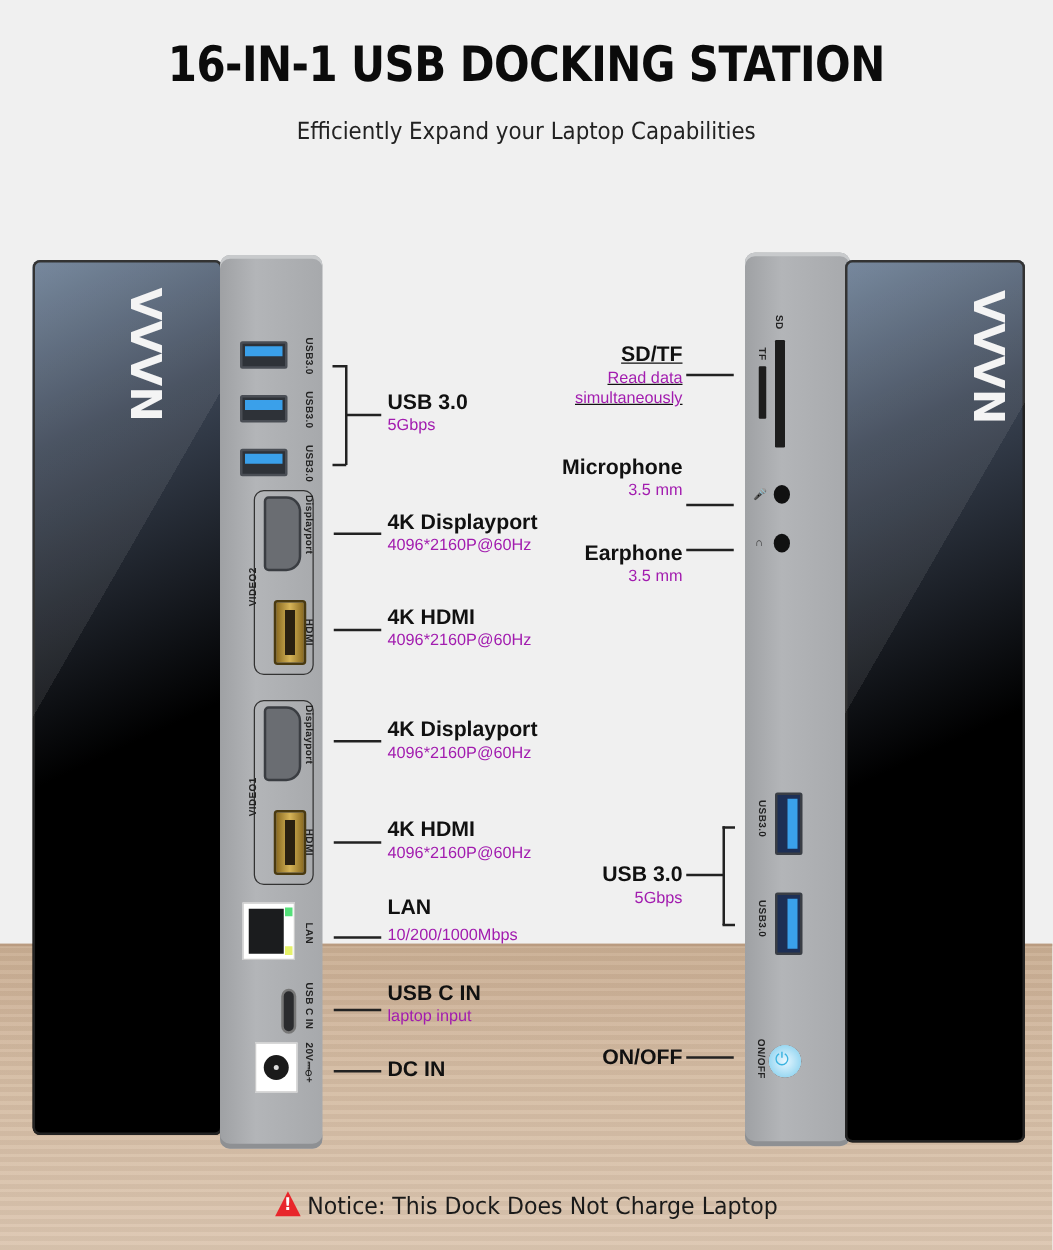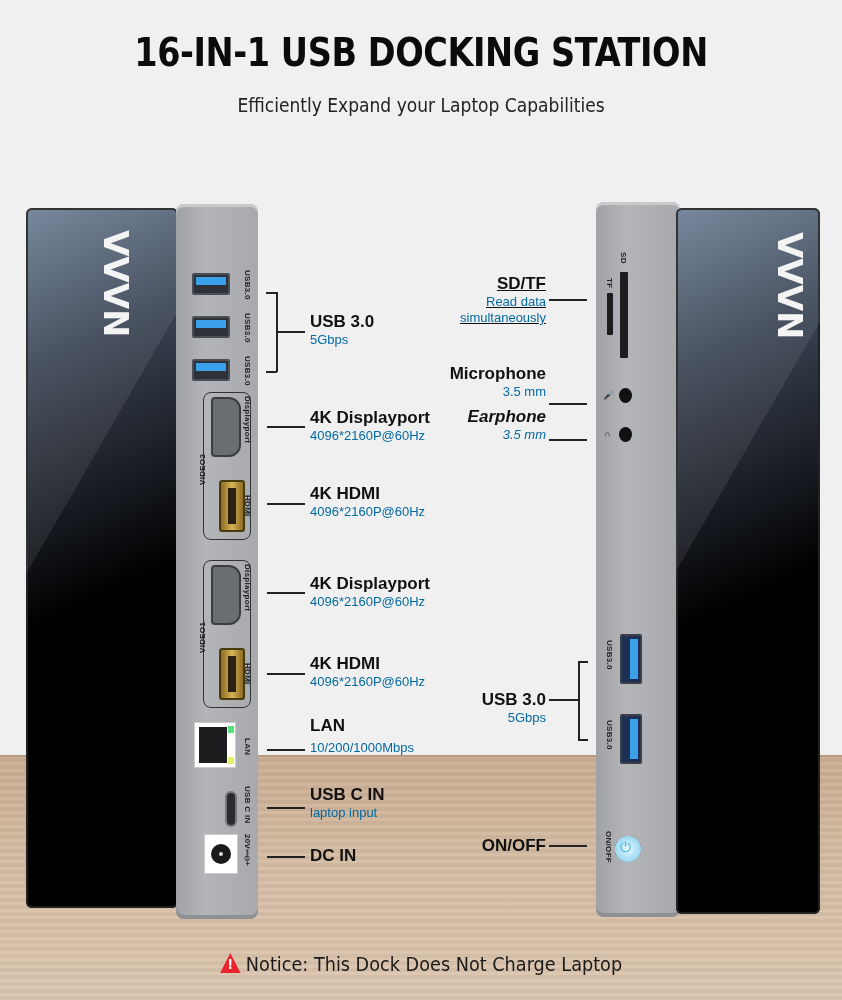--- a/index.html
+++ b/index.html
@@ -109,21 +109,21 @@
     position:absolute; left:615px; top:836px; width:26px; height:26px; border-radius:50%;
     background: radial-gradient(circle, #e8f7ff 0%, #9ad8f2 70%, #555 72%, #444 100%);
   }
   .power-btn span { position:absolute; left:5px; top:3px; font-size:14px; color:#3ab3e0; }
 
   
   .line { position:absolute; height:1.5px; background:#222; }
   .vline { position:absolute; width:1.5px; background:#222; }
   .lbl { position:absolute; white-space: nowrap; }
   .lbl .h { font-size: 17px; font-weight: bold; color:#111; line-height: 20px; }
-  .lbl .s { font-size: 13px; color:#0369a1; line-height: 16px; }
+  .lbl .s { font-size: 13px; color:#a21caf; line-height: 16px; }
   .lbl.right { text-align: right; }
 
   .notice {
     position:absolute; left:0; top:953px; width:842px; text-align:center;
     font-family: "DejaVu Sans", sans-serif; font-size: 19px; color:#1a1a1a;
     transform: scaleX(0.93);
   }
   .warn-icon {
     display:inline-block; width:0; height:0; vertical-align: -2px; margin-right: 6px; position: relative;
     border-left: 11px solid transparent; border-right: 11px solid transparent; border-bottom: 20px solid #e8262b;
@@ -262,21 +262,21 @@
     <div class="s">simultaneously</div>
   </div>
   <div class="line" style="left:549px;top:299px;width:38px;"></div>
 
   <div class="lbl right" style="right:296px;top:364px;">
     <div class="h">Microphone</div>
     <div class="s">3.5 mm</div>
   </div>
   <div class="line" style="left:549px;top:403px;width:38px;"></div>
 
-  <div class="lbl right" style="right:296px;top:407px;font-style:italic;">
+  <div class="lbl right" style="right:296px;top:433px;">
     <div class="h">Earphone</div>
     <div class="s">3.5 mm</div>
   </div>
   <div class="line" style="left:549px;top:439px;width:38px;"></div>
 
   <div class="lbl right" style="right:296px;top:690px;">
     <div class="h">USB 3.0</div>
     <div class="s">5Gbps</div>
   </div>
   <div class="line" style="left:549px;top:699px;width:30px;"></div>

